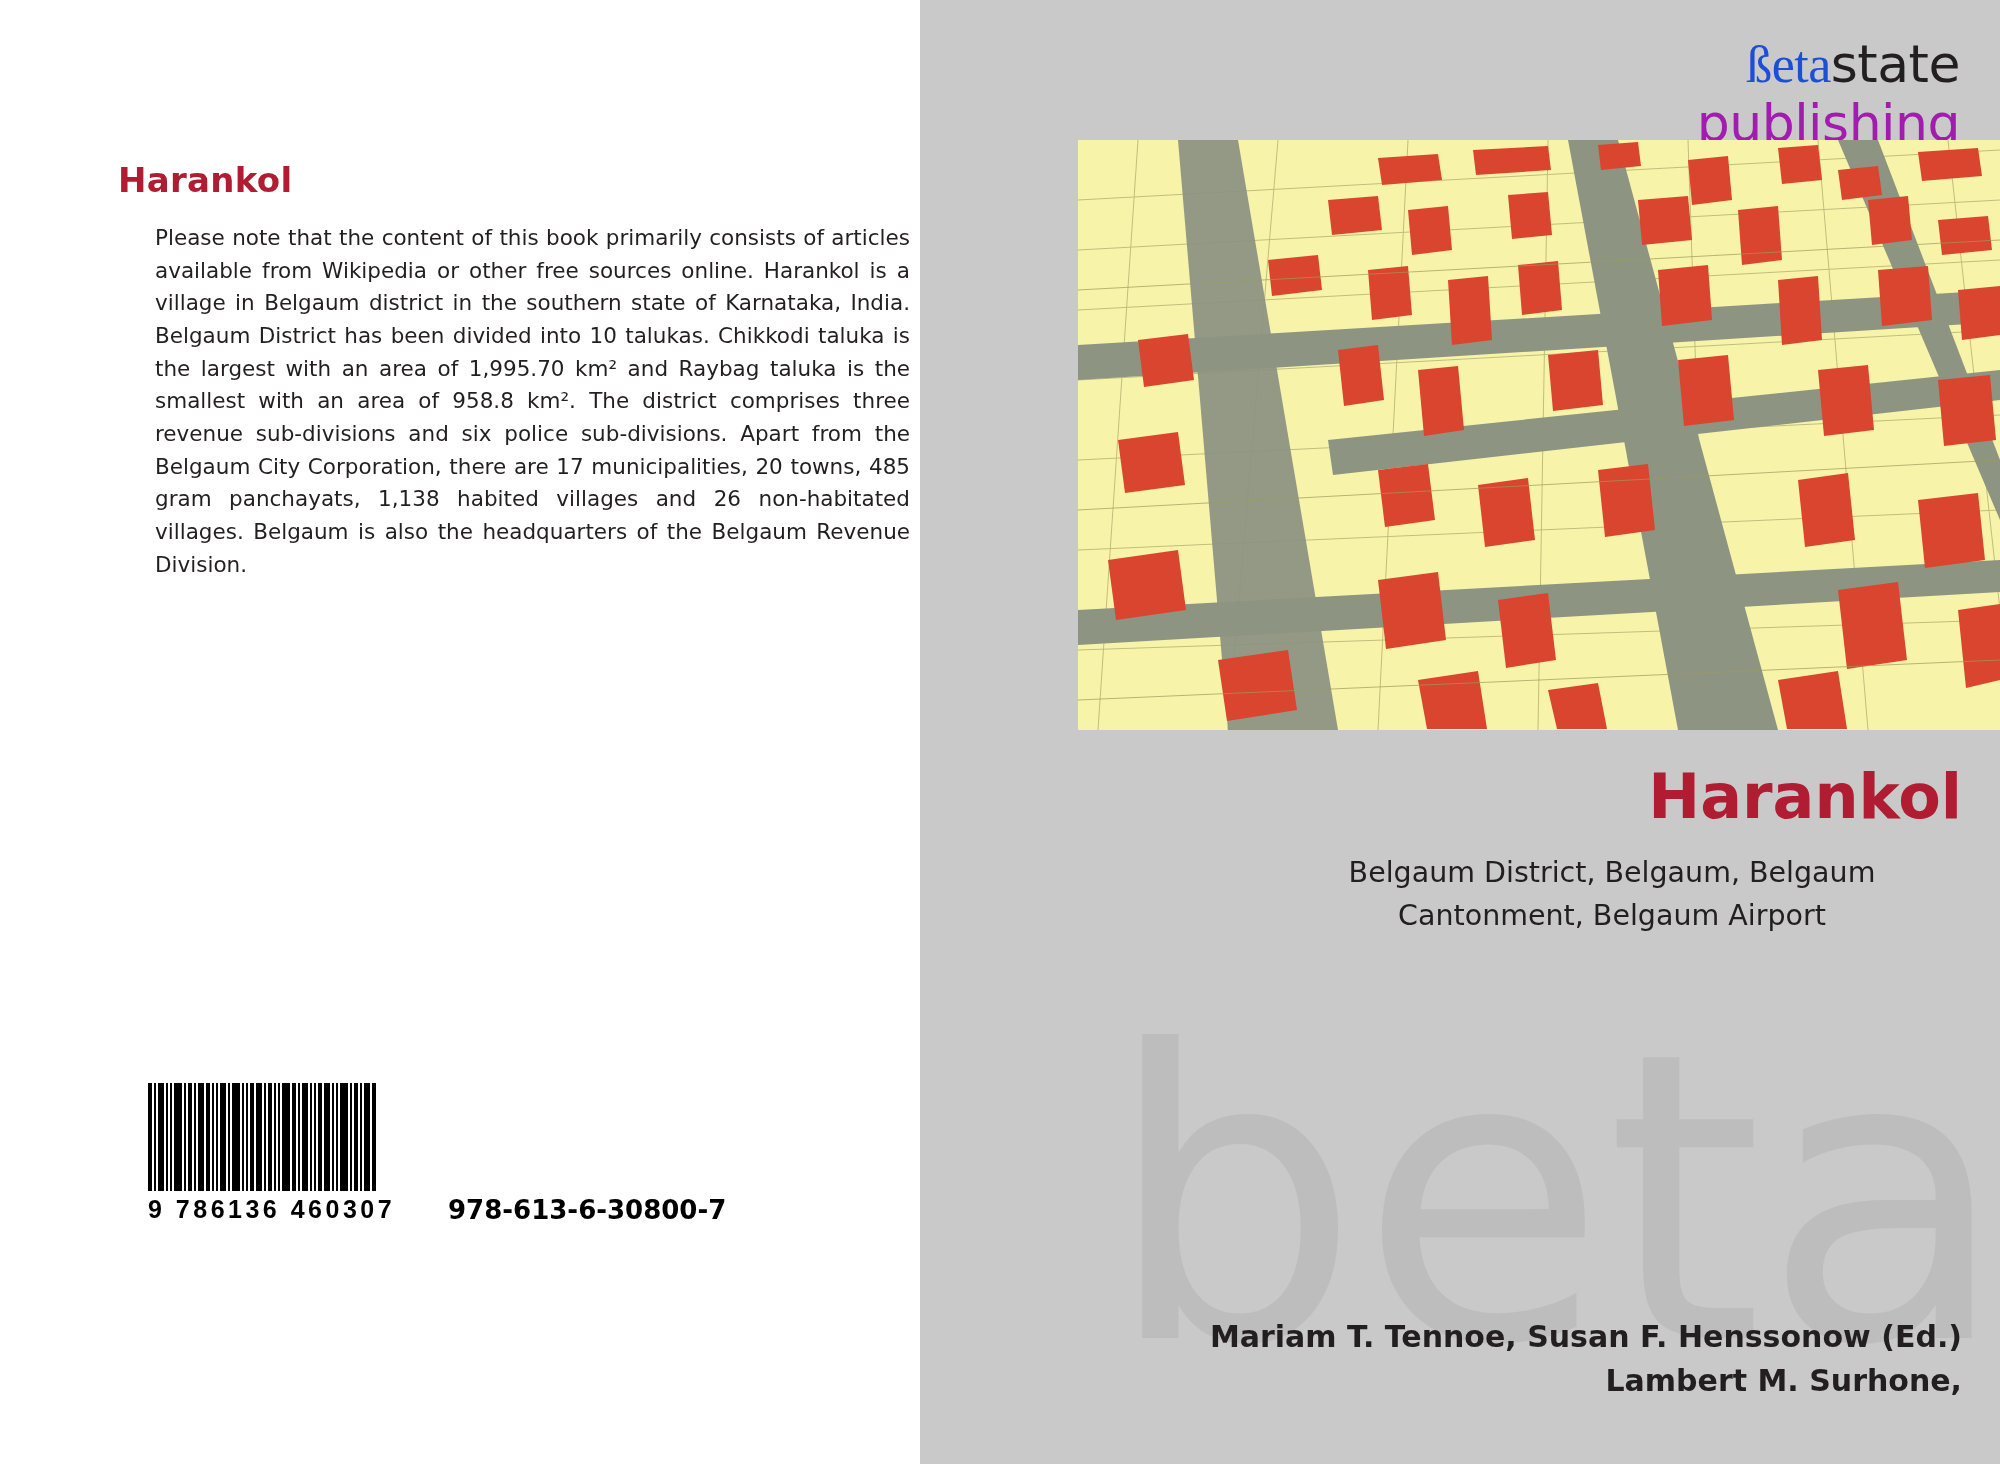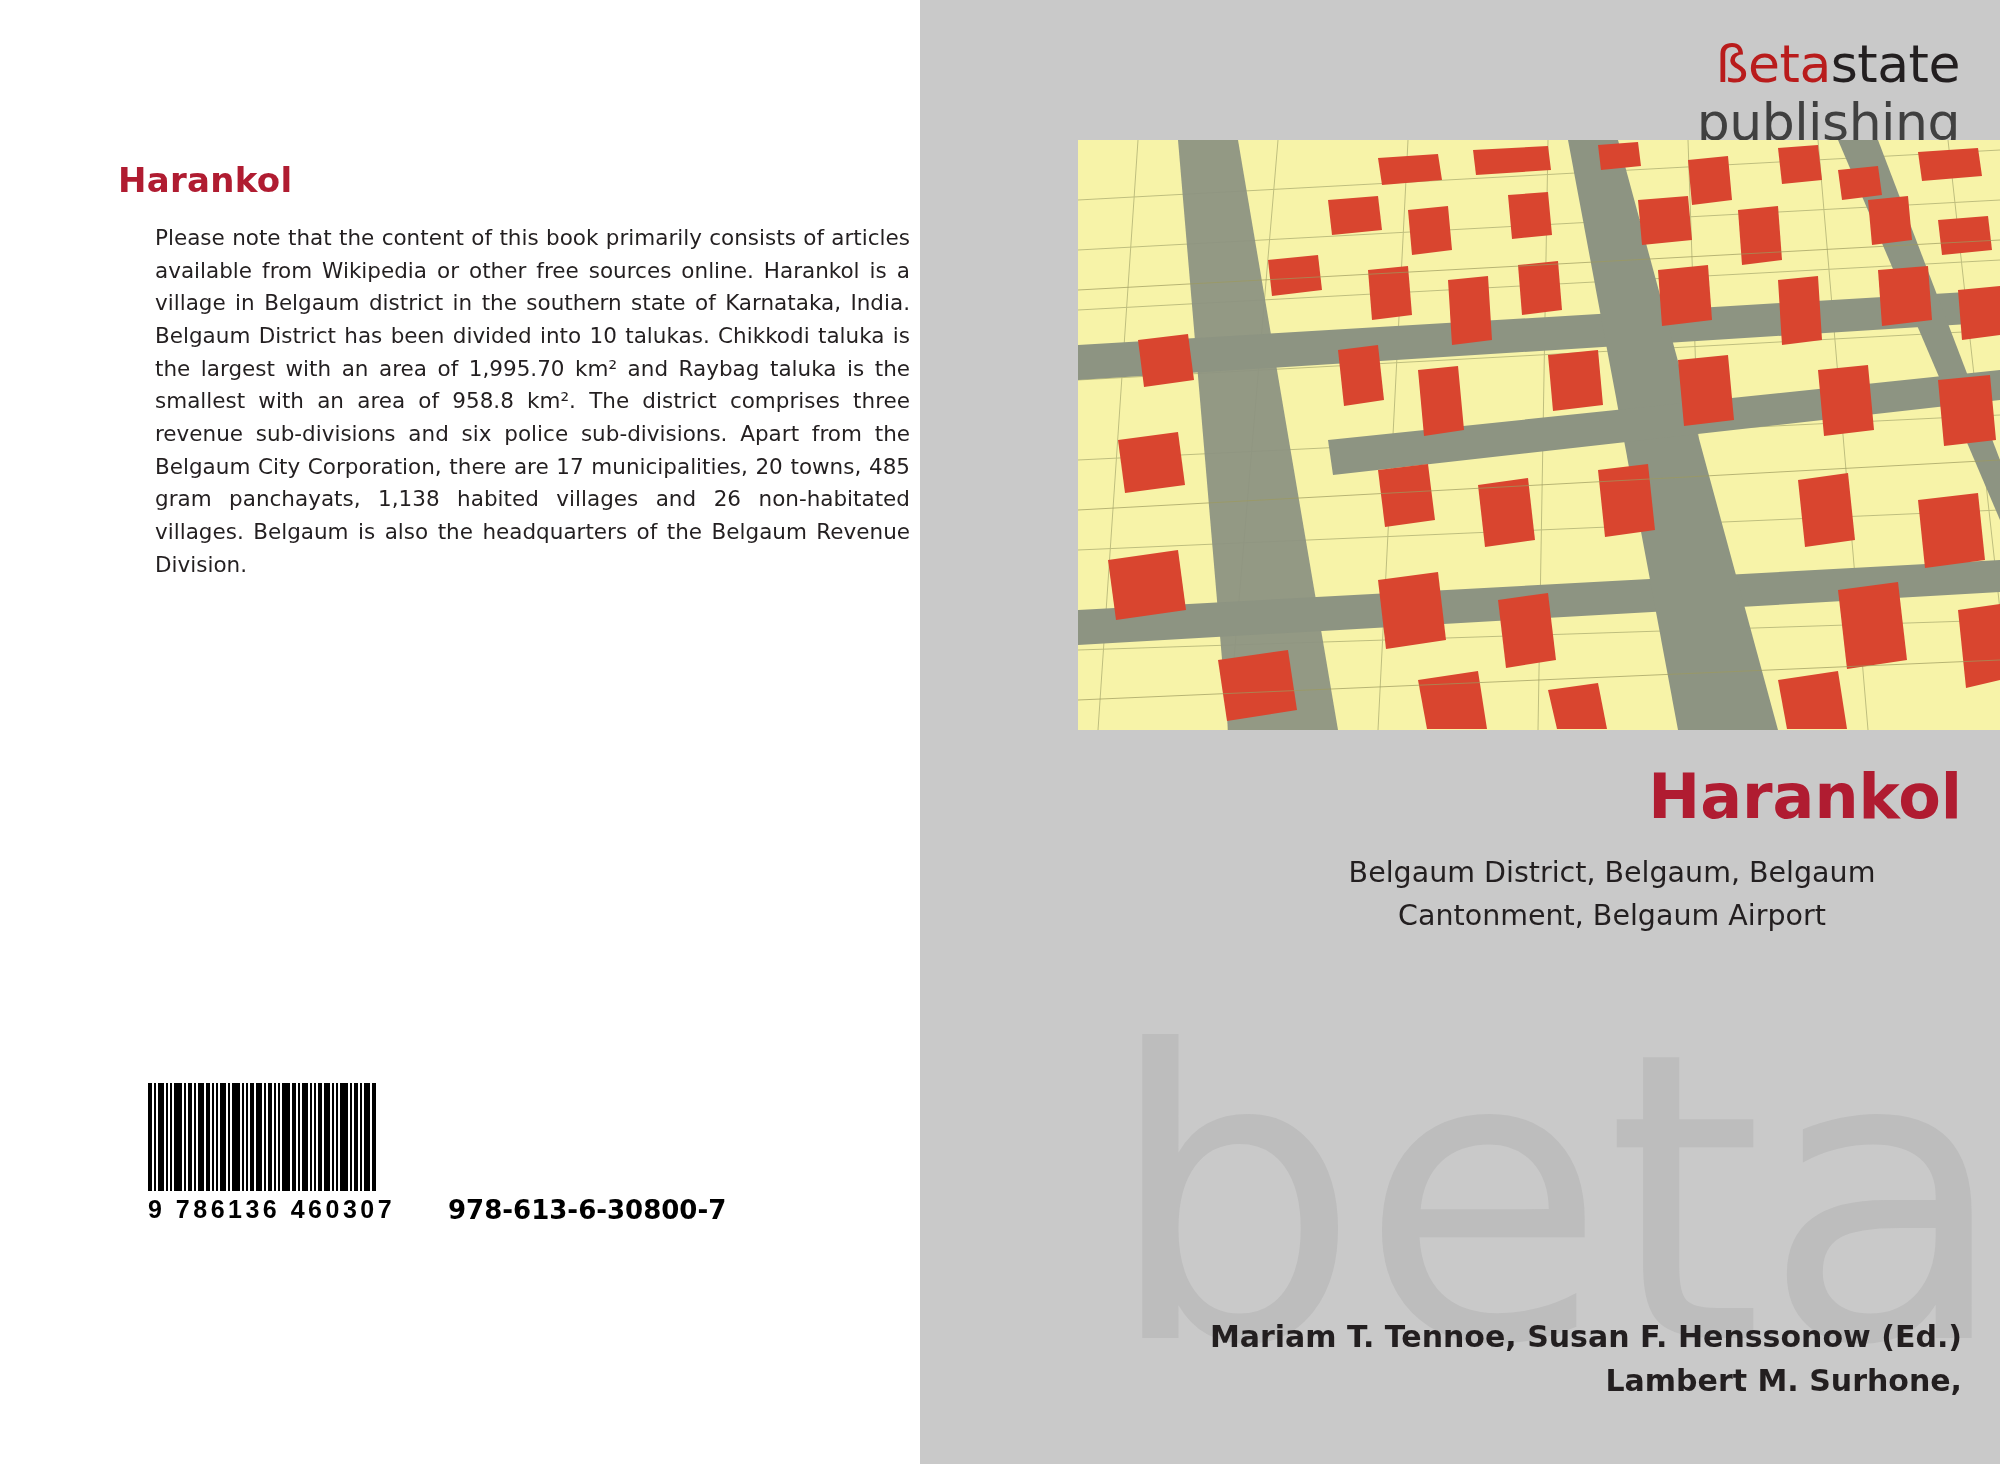--- a/index.html
+++ b/index.html
@@ -126,25 +126,26 @@
     text-align: right;
     line-height: 1.0;
   }
   .publisher-line1 {
     font-size: 52px;
     color: #231f20;
     font-weight: normal;
     letter-spacing: -0.5px;
   }
   .publisher-line1 .beta {
-    color: #b91c1c;
+    color: #1d4ed8;
+    font-family: Liberation Serif, serif;
   }
   .publisher-line2 {
     font-size: 52px;
-    color: #404040;
+    color: #a21caf;
     letter-spacing: -0.5px;
     margin-top: 6px;
   }
 
   
   .watermark {
     position: absolute;
     left: 28px;
     top: 1000px;
     font-size: 400px;

